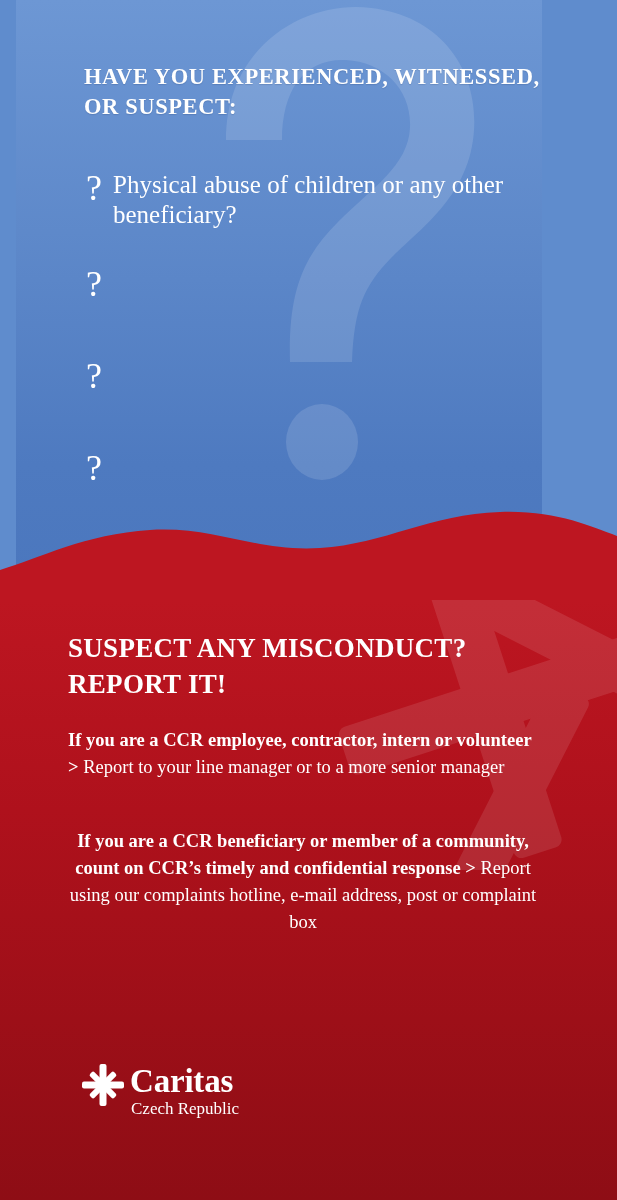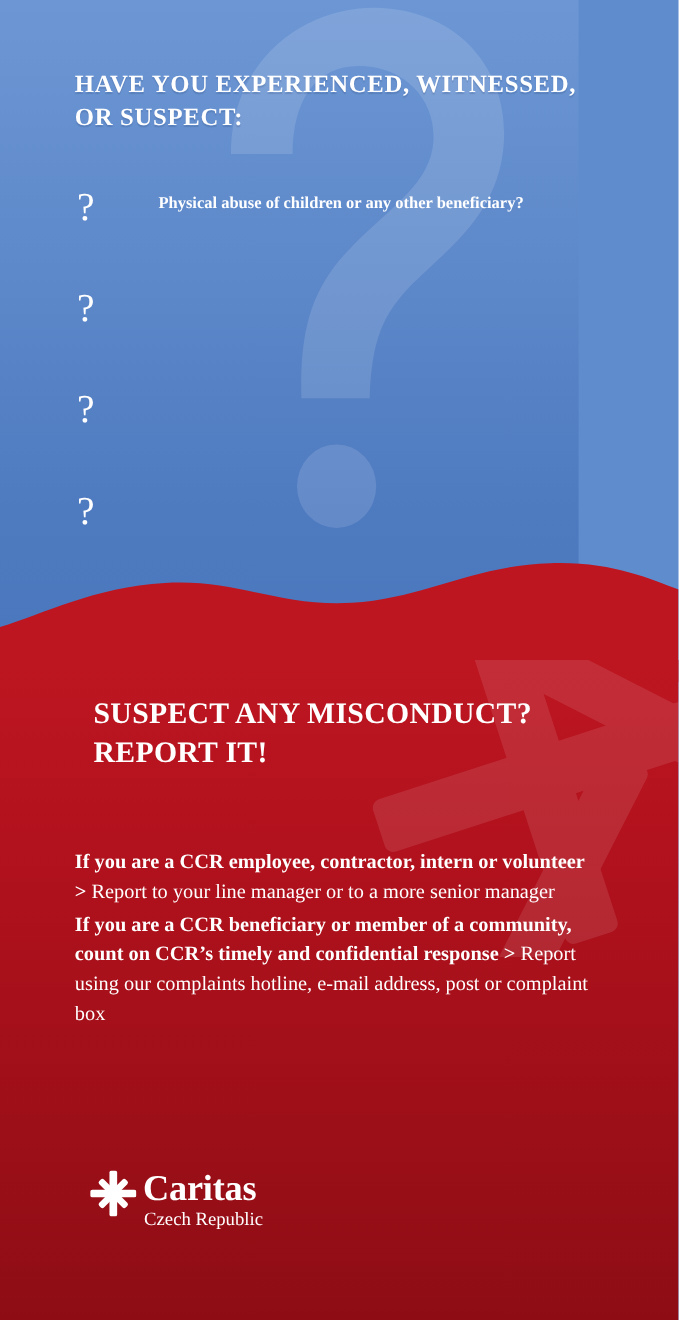--- a/index.html
+++ b/index.html
@@ -14,21 +14,21 @@
     position: relative;
     width: 617px;
     height: 1200px;
     overflow: hidden;
     background: #5f8ccd;
   }
 
   
   .top {
     position: absolute;
-    left: 0; top: 0;
+    left: 16px; top: 0;
     width: 526px;
     height: 620px;
     background: linear-gradient(180deg, #6d97d4 0%, #5b86c8 45%, #4e7ac0 75%, #4a76bd 100%);
     overflow: hidden;
   }
   
   .watermark {
     position: absolute;
     left: 170px;
     top: -10px;
@@ -68,25 +68,25 @@
     top: -4px;
     width: 44px;
     color: #ffffff;
     font-size: 36px;
     line-height: 44px;
     font-weight: 400;
     font-family: "Liberation Serif", serif;
     text-align: left;
   }
   .qtext {
-    margin-left: 80px;
-    color: #ffffff;
-    font-size: 15px;
+    margin-left: 33px;
+    color: #ffffff;
+    font-size: 25px;
     line-height: 30px;
-    font-weight: 700;
+    font-weight: 400;
   }
 
   
   .wave {
     position: absolute;
     left: 0;
     top: 500px;
     width: 617px;
     height: 120px;
     display: block;
@@ -105,42 +105,42 @@
     right: -40px;
     top: -60px;
     width: 330px;
     height: 330px;
     opacity: 0.10;
     pointer-events: none;
   }
 
   .sub-headline {
     position: absolute;
-    left: 85px;
+    left: 68px;
     top: 30px;
     width: 500px;
     color: #ffffff;
     font-size: 27px;
     line-height: 36px;
     font-weight: 700;
     letter-spacing: 0.3px;
   }
 
   .para {
     position: absolute;
     left: 68px;
     width: 470px;
     color: #ffffff;
     font-size: 18.5px;
     line-height: 27px;
     font-weight: 400;
   }
   .para b { font-weight: 700; }
-  .p1 { top: 127px; margin-top: 44px; }
-  .p2 { top: 228px; }
+  .p1 { top: 127px; }
+  .p2 { top: 228px; text-align: center; }
   .p3 { top: 355px; }
 
   
   .logo {
     position: absolute;
     left: 82px;
     top: 462px;
     width: 260px;
     height: 70px;
   }

